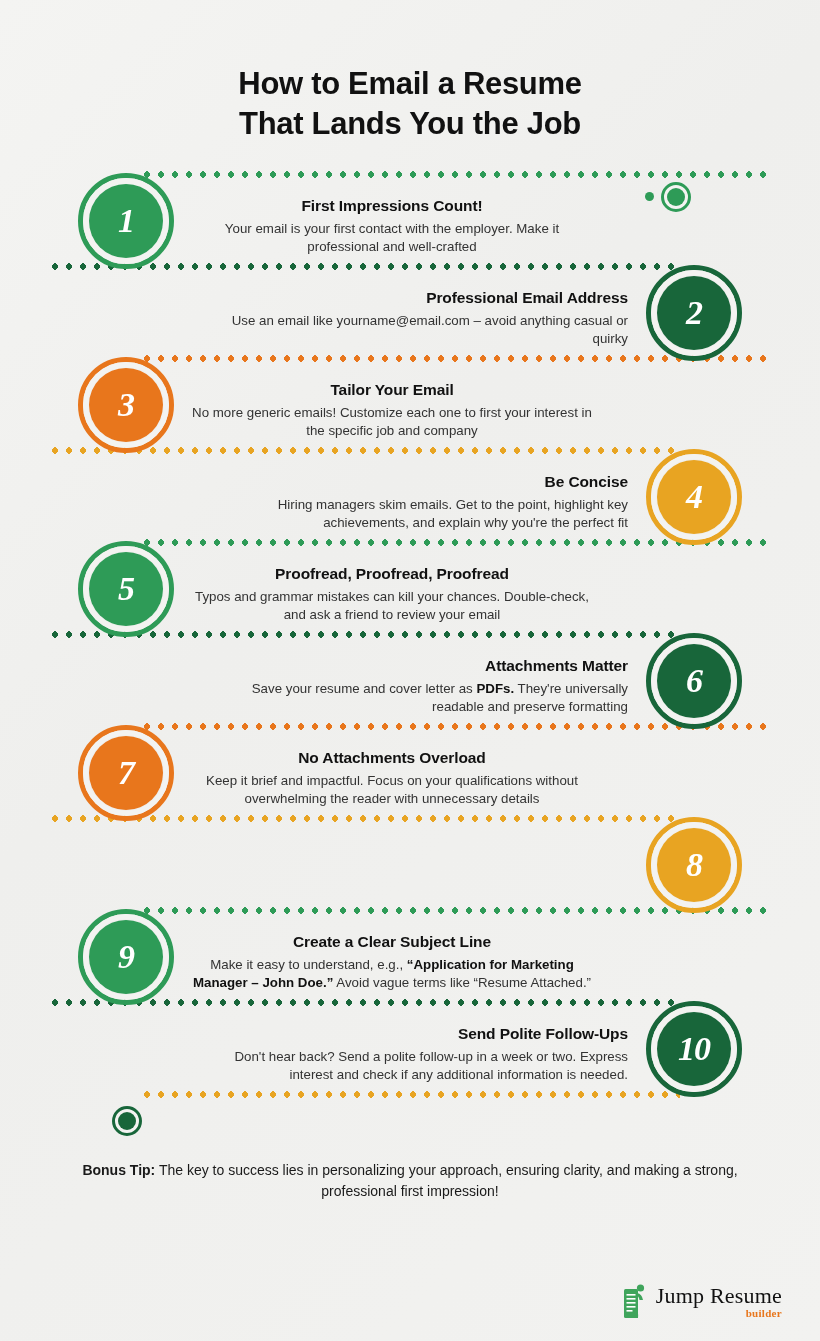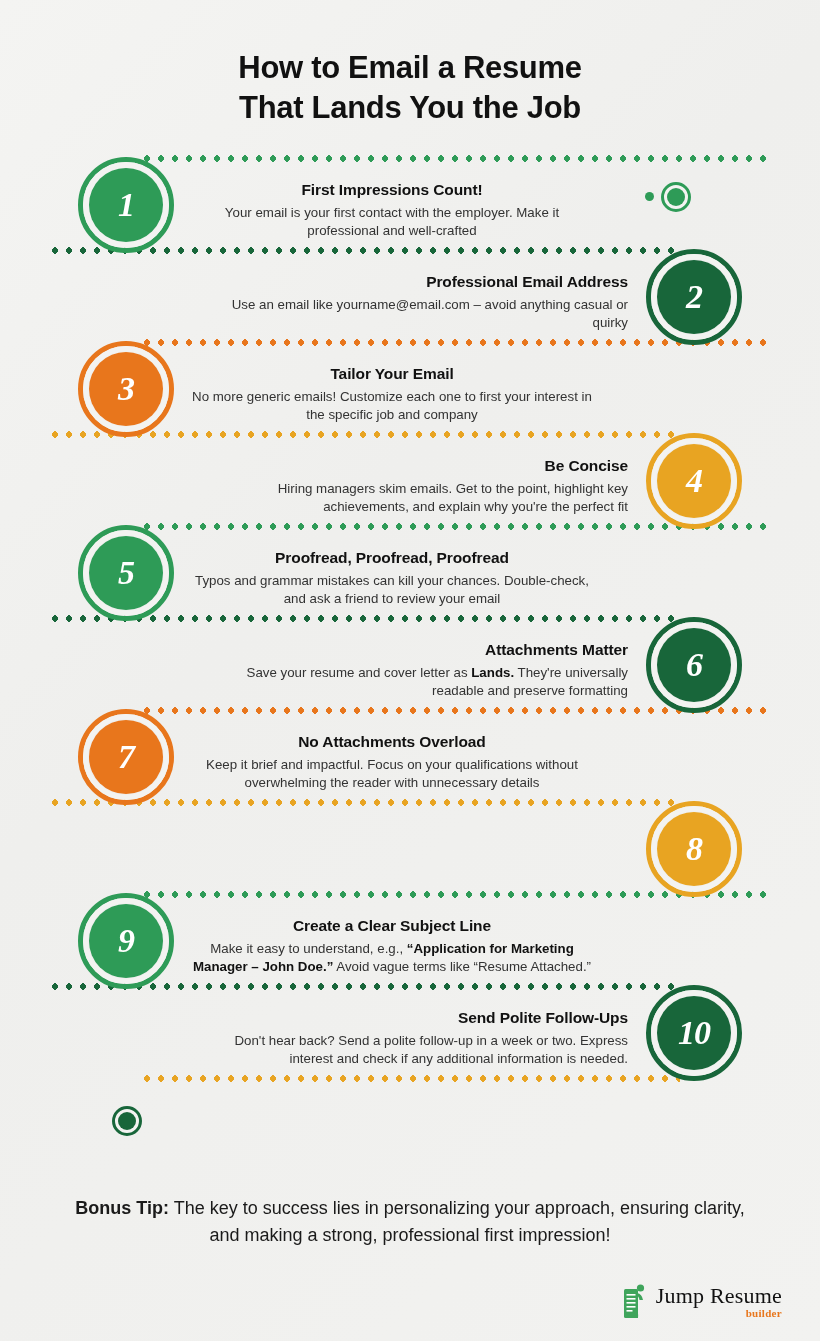--- a/index.html
+++ b/index.html
@@ -6,21 +6,21 @@
   body {
     width:820px; height:1341px;
     background:linear-gradient(135deg,#f4f4f2 0%,#efefed 40%,#f2f2f0 100%);
     font-family:"Liberation Sans", sans-serif;
     color:#1a1a1a; overflow:hidden; position:relative;
   }
   .page { position:relative; width:820px; height:1341px; }
 
   
   .title {
-    text-align:center; padding-top:48px;
+    text-align:center; padding-top:64px;
     font-size:31px; font-weight:bold; line-height:1.3;
     letter-spacing:-0.3px; color:#111;
   }
   .title span { display:block; }
 
   
   .steps { position:relative; margin-top:30px; }
 
   .row { position:relative; height:92px; }
 
@@ -80,21 +80,21 @@
   .term::after {
     content:""; position:absolute; inset:3px;
     border-radius:50%; background:currentColor;
   }
   .term.sm { width:9px; height:9px; border:none; }
   .term.sm::after { inset:0; }
 
   
   .bonus {
     position:absolute; left:58px; right:58px; top:1160px;
-    text-align:center; font-size:18px; line-height:1.5; color:#1a1a1a;margin-top:35px;
+    text-align:center; font-size:14px; line-height:1.5; color:#1a1a1a;
   }
   .bonus b { font-weight:bold; }
 
   
   .logo {
     position:absolute; right:38px; bottom:22px;
     display:flex; align-items:flex-end; gap:7px;
   }
   .logo-mark { width:26px; height:36px; position:relative; }
   .logo-text { line-height:1; }
@@ -187,21 +187,21 @@
       <div class="row">
         <div class="dotline" style="background-image: radial-gradient(3.2px, rgb(24, 102, 58) 98%, transparent 100%); top: -4px; left: 48px; right: 140px;"></div>
         <div class="badge" style="color: rgb(24, 102, 58); right: 78px; top: -2px;">
           <div class="ring-outer"></div>
           <div class="ring-gap"></div>
           <div class="disc"></div>
           <div class="num">6</div>
         </div>
         <div class="txt right">
           <h3>Attachments Matter</h3>
-          <p>Save your resume and cover letter as <b>Lands.</b> They're universally readable and preserve formatting</p>
+          <p>Save your resume and cover letter as <b>PDFs.</b> They're universally readable and preserve formatting</p>
         </div>
       </div>
       <div class="row">
         <div class="dotline" style="background-image: radial-gradient(3.2px, rgb(232, 118, 28) 98%, transparent 100%); top: -4px; left: 140px; right: 48px;"></div>
         <div class="badge" style="color: rgb(232, 118, 28); left: 78px; top: -2px;">
           <div class="ring-outer"></div>
           <div class="ring-gap"></div>
           <div class="disc"></div>
           <div class="num">7</div>
         </div>

